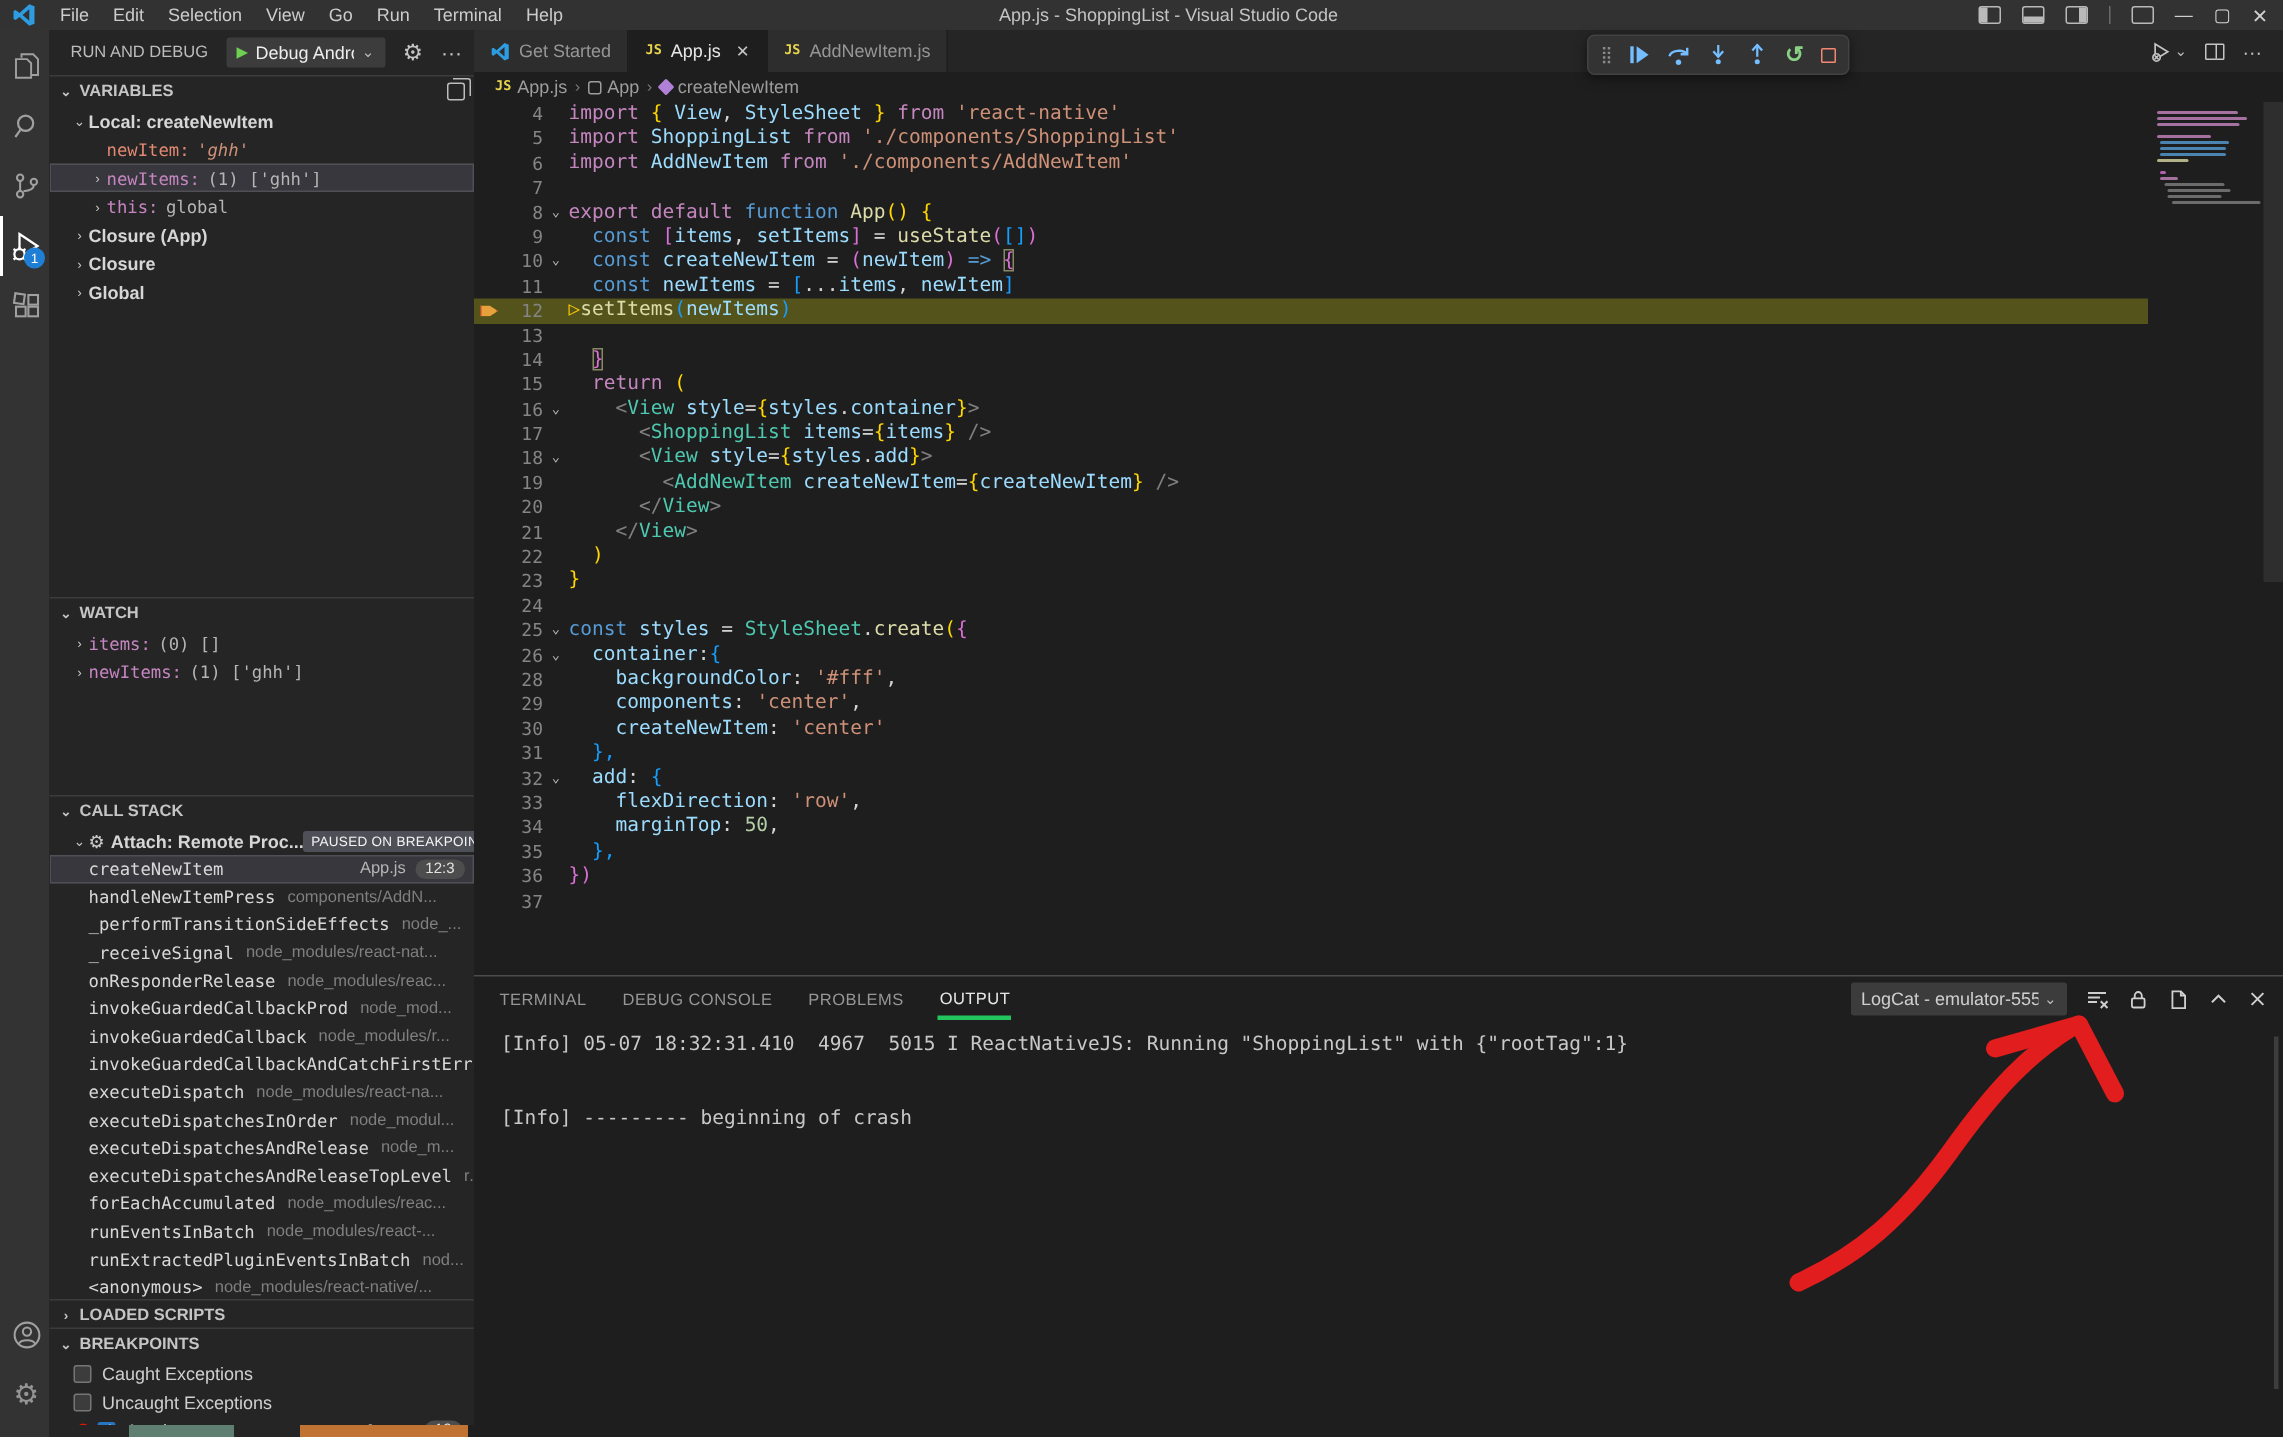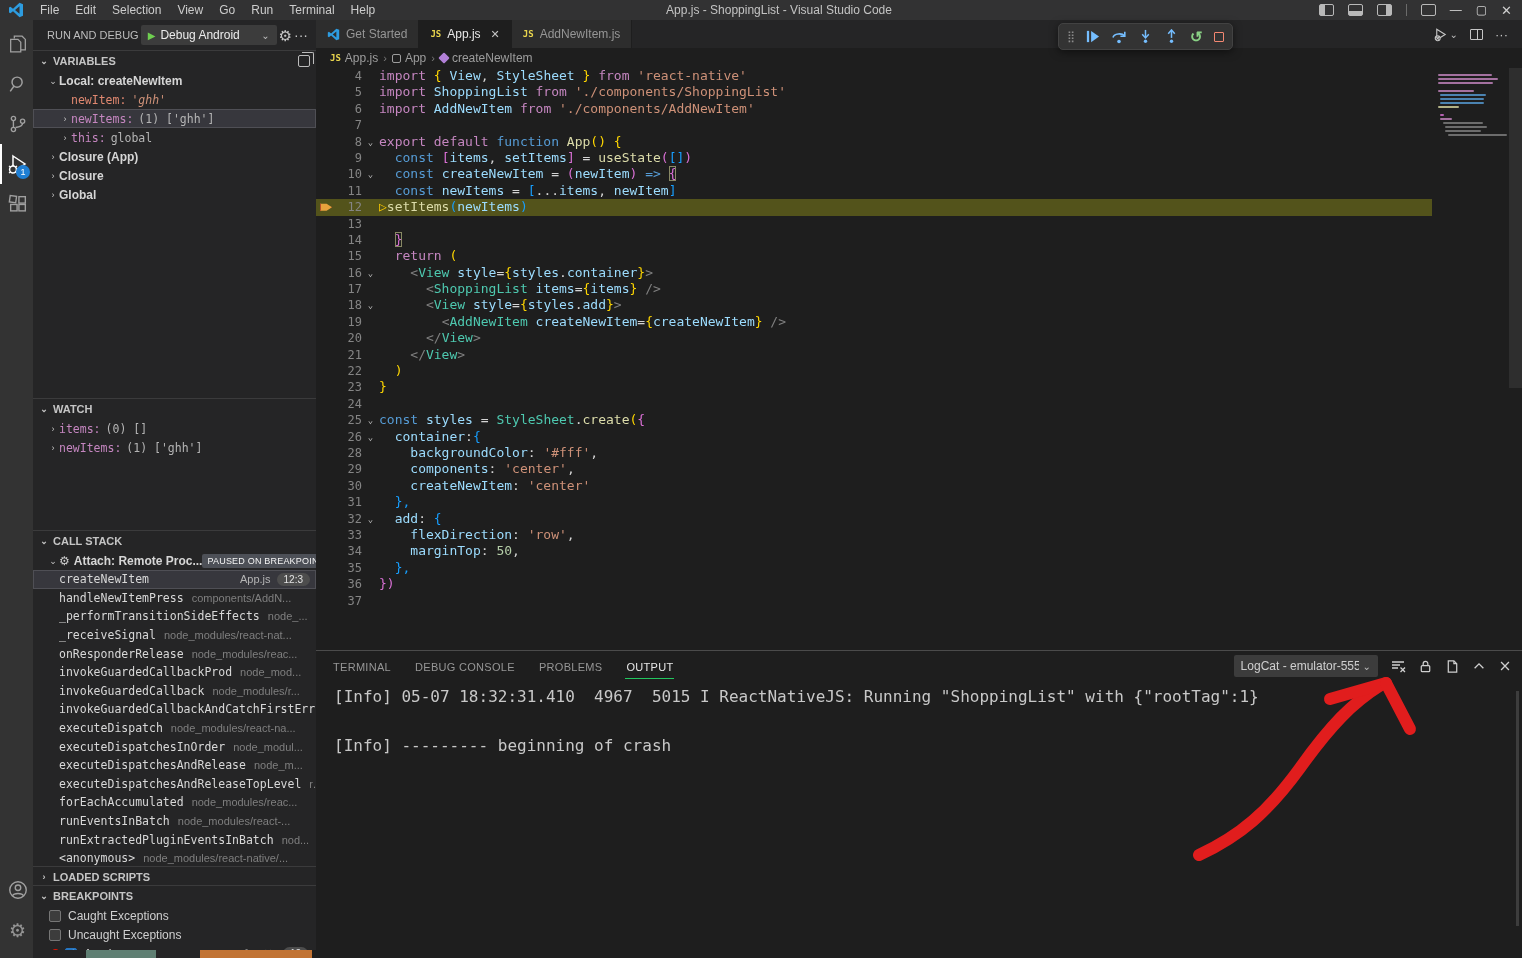--- a/index.html
+++ b/index.html
@@ -32,21 +32,21 @@
   .activitybar { width:33px; background:#333333; display:flex; flex-direction:column; align-items:stretch; padding-top:4px; }
   .ab-item { height:40px; display:flex; align-items:center; justify-content:center; position:relative; opacity:.7; border-left:2px solid transparent; }
   .ab-item.active { opacity:1; border-left:2px solid #ffffff; }
   .ab-badge { position:absolute; right:3px; bottom:5px; min-width:14px; height:14px; border-radius:8px;
     background:#1f7fd4; color:#fff; font-size:9px; display:flex; align-items:center; justify-content:center; padding:0 3px; }
   .ab-spacer { flex:1; }
   .gear-glyph { font-size:19px; color:#bdbdbd; line-height:1; }
 
   
   .sidebar { width:283px; background:#252526; display:flex; flex-direction:column; font-size:12px; overflow:hidden; }
-  .sidebar-header { height:30px; display:flex; align-items:center; gap:2px; padding:0 8px 0 14px; flex-shrink:0; }
+  .sidebar-header { height:30px; display:flex; align-items:center; gap:12px; padding:0 8px 0 14px; flex-shrink:0; }
   .rad-label { font-size:11px; color:#bcbcbc; white-space:nowrap; }
   .launch-select { background:#3c3c3c; border-radius:2px; height:20px; display:flex; align-items:center; gap:5px;
     padding:0 7px; color:#ececec; font-size:12px; cursor:pointer; flex:1; min-width:0; }
   .play-tri { color:#6fcf50; font-size:10px; }
   .chev { color:#bdbdbd; font-size:10px; }
   .hdr-ic { color:#c5c5c5; font-size:14px; }
   .pane { border-top:1px solid rgba(128,128,128,0.25); display:flex; flex-direction:column; overflow:hidden; flex-shrink:0; }
   .pane-header { height:20px; display:flex; align-items:center; gap:4px; padding:0 6px;
     font-size:11px; font-weight:bold; color:#c5c5c5; flex-shrink:0; }
   .pane-chev { font-size:9px; color:#c5c5c5; width:10px; text-align:center; }
@@ -119,27 +119,27 @@
     background:#333333; border:1px solid #424242; border-radius:5px; box-shadow:0 2px 8px rgba(0,0,0,.5);
     display:flex; align-items:center; gap:11px; padding:0 8px; }
   .grip { color:#8a8a8a; font-size:11px; letter-spacing:-1px; }
   .dbg-restart { color:#89d185; font-size:15px; font-weight:bold; line-height:1; }
   .dbg-stop { width:10px; height:10px; border:1.5px solid #f48771; border-radius:1px; }
 
   
   .panel { height:300px; border-top:1px solid #4b4b4b; display:flex; flex-direction:column; flex-shrink:0; position:relative; }
   .panel-header { height:30px; display:flex; align-items:center; padding:0 10px 0 16px; flex-shrink:0; }
   .panel-tab { font-size:11px; color:#969696; margin-right:22px; padding:7px 1px 5px; letter-spacing:.3px; cursor:pointer; }
-  .panel-tab.active { color:#e7e7e7; border-bottom:1px solid #22c55e; }
+  .panel-tab.active { color:#e7e7e7; border-bottom:3px solid #22c55e; }
   .panel-right { margin-left:auto; display:flex; align-items:center; gap:12px; }
   .logcat-select { background:#3c3c3c; height:22px; display:flex; align-items:center; gap:4px; padding:0 7px;
     font-size:12px; color:#cfcfcf; cursor:pointer; border-radius:2px; }
   .logcat-select .txt { max-width:118px; overflow:hidden; white-space:nowrap; }
   .panel-output { flex:1; padding:8px 0 0 18px; font-family:"DejaVu Sans Mono", monospace;
-    font-size:16px; line-height:16.3px; color:#c8c8c8; white-space:pre; overflow:hidden; }
+    font-size:13px; line-height:16.3px; color:#c8c8c8; white-space:pre; overflow:hidden; }
   .panel-vsb { position:absolute; right:3px; top:40px; bottom:24px; width:3px; background:#3d3d3d; }
 
   
   .sliver { height:8px; display:flex; }
   .sliver div { height:100%; }
 
   
   .annotation { position:absolute; inset:0; width:1522px; height:958px; pointer-events:none; z-index:60; }
 
   svg.ic { display:block; }

